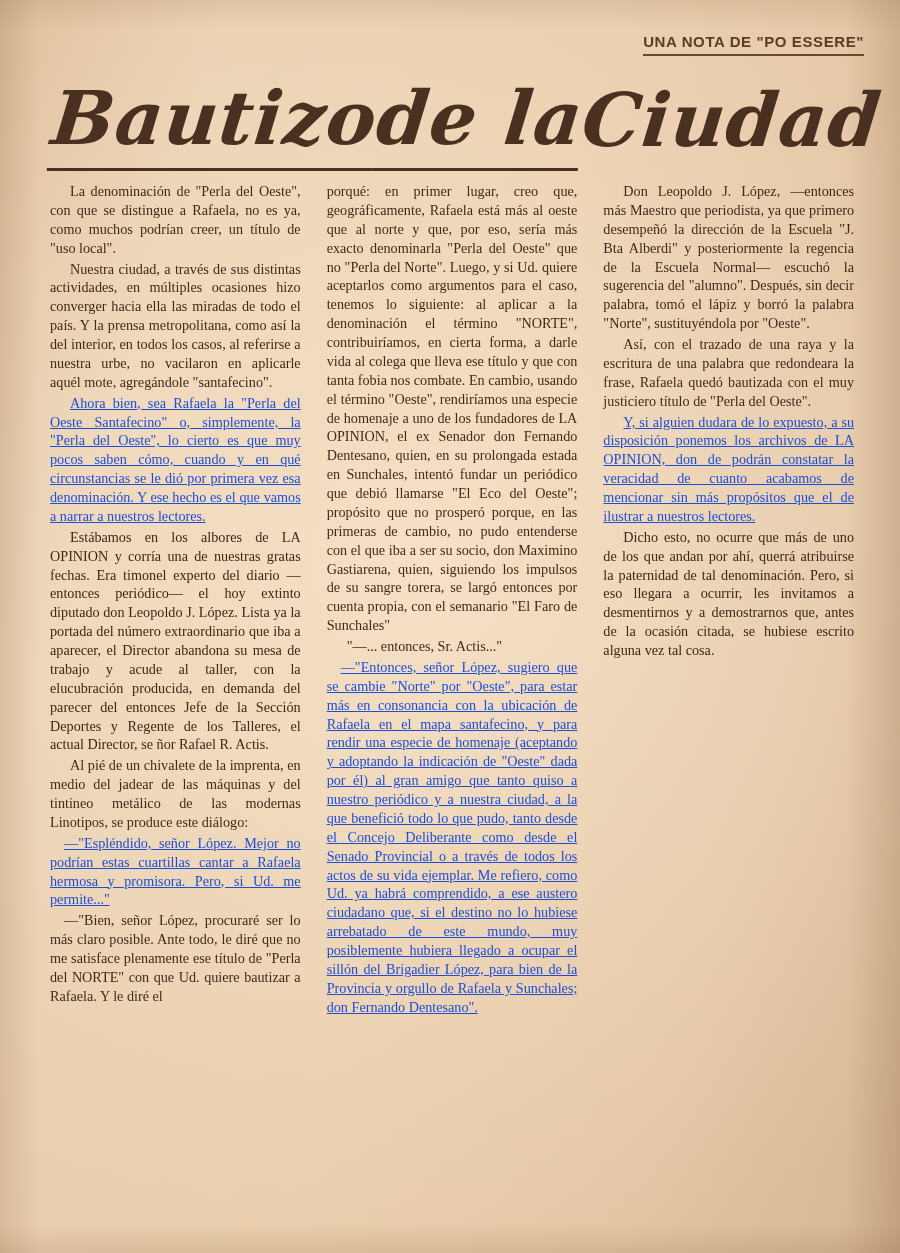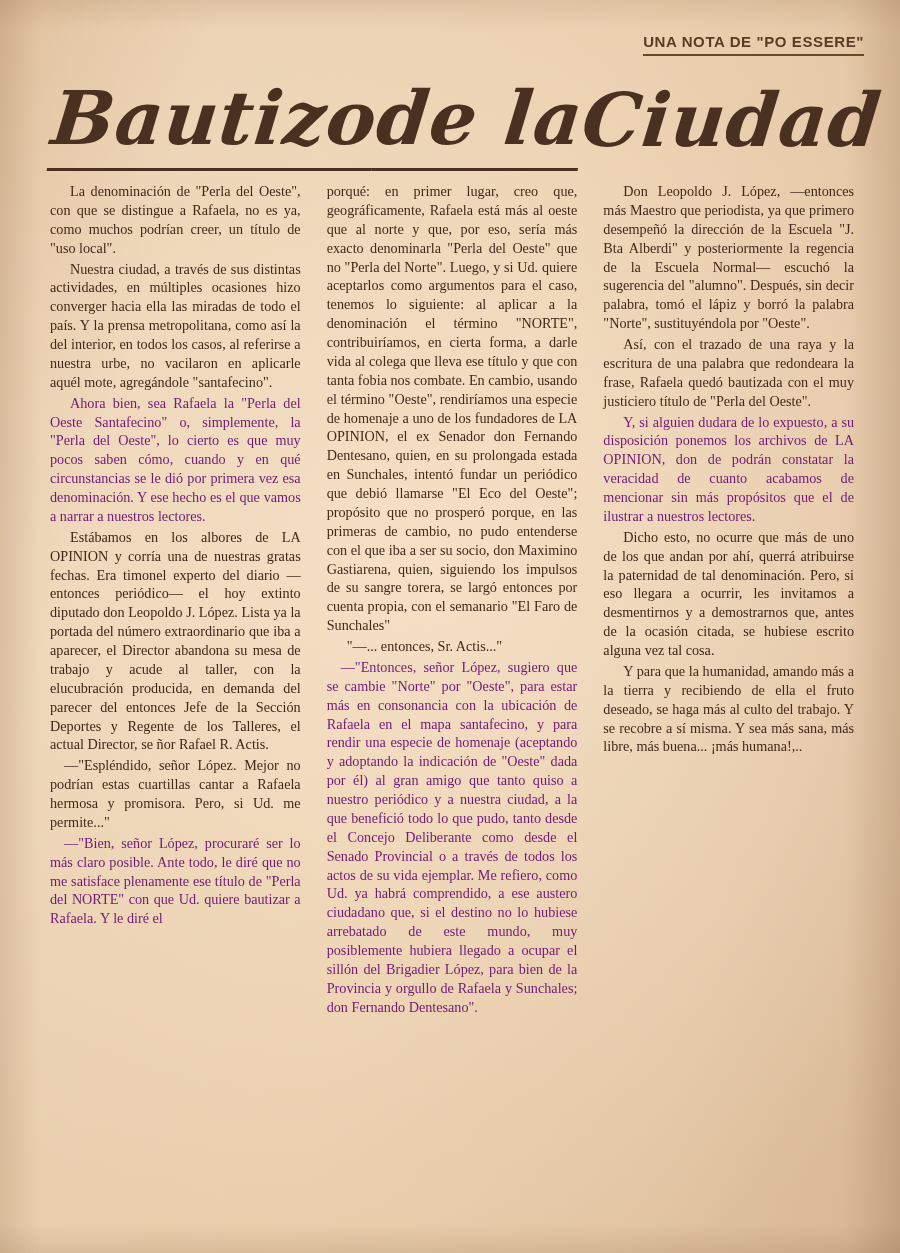--- a/index.html
+++ b/index.html
@@ -105,21 +105,21 @@
     text-indent: 20px;
   }
   .col p.noindent {
     text-indent: 0;
     font-family: Liberation Serif, serif;
   }
   .col p.dash {
     text-indent: 14px;
   }
   
-  .col p:nth-child(3n) { color: #701a75; }
+  .col p:nth-child(3n) { color: #1d4ed8; text-decoration: underline; }
   .col p:nth-child(4n) { color: #3c2718; }
 </style>
 </head>
 <body>
 
 <div class="paper"></div>
 
 <div class="page">
 
   <div class="kicker">UNA NOTA DE "PO ESSERE"</div>
@@ -130,32 +130,32 @@
     <span class="hl-word">Ciudad</span>
   </div>
 
   <div class="columns">
 
     <div class="col">
       <p>La denominación de "Perla del Oeste", con que se distingue a Rafaela, no es ya, como muchos podrían creer, un título de "uso local".</p>
       <p>Nuestra ciudad, a través de sus distintas actividades, en múltiples ocasiones hizo converger hacia ella las miradas de todo el país. Y la prensa metropolitana, como así la del interior, en todos los casos, al referirse a nuestra urbe, no vacilaron en aplicarle aquél mote, agregándole "santafecino".</p>
       <p>Ahora bien, sea Rafaela la "Perla del Oeste Santafecino" o, simplemente, la "Perla del Oeste", lo cierto es que muy pocos saben cómo, cuando y en qué circunstancias se le dió por primera vez esa denominación. Y ese hecho es el que vamos a narrar a nuestros lectores.</p>
       <p>Estábamos en los albores de LA OPINION y corría una de nuestras gratas fechas. Era timonel experto del diario —entonces periódico— el hoy extinto diputado don Leopoldo J. López. Lista ya la portada del número extraordinario que iba a aparecer, el Director abandona su mesa de trabajo y acude al taller, con la elucubración producida, en demanda del parecer del entonces Jefe de la Sección Deportes y Regente de los Talleres, el actual Director, se ñor Rafael R. Actis.</p>
+      <p>Al pié de un chivalete de la imprenta, en medio del jadear de las máquinas y del tintineo metálico de las modernas Linotipos, se produce este diálogo:</p>
       <p class="dash">—"Espléndido, señor López. Mejor no podrían estas cuartillas cantar a Rafaela hermosa y promisora. Pero, si Ud. me permite..."</p>
       <p class="dash">—"Bien, señor López, procuraré ser lo más claro posible. Ante todo, le diré que no me satisface plenamente ese título de "Perla del NORTE" con que Ud. quiere bautizar a Rafaela. Y le diré el</p>
     </div>
 
     <div class="col">
       <p class="noindent">porqué: en primer lugar, creo que, geográficamente, Rafaela está más al oeste que al norte y que, por eso, sería más exacto denominarla "Perla del Oeste" que no "Perla del Norte". Luego, y si Ud. quiere aceptarlos como argumentos para el caso, tenemos lo siguiente: al aplicar a la denominación el término "NORTE", contribuiríamos, en cierta forma, a darle vida al colega que lleva ese título y que con tanta fobia nos combate. En cambio, usando el término "Oeste", rendiríamos una especie de homenaje a uno de los fundadores de LA OPINION, el ex Senador don Fernando Dentesano, quien, en su prolongada estada en Sunchales, intentó fundar un periódico que debió llamarse "El Eco del Oeste"; propósito que no prosperó porque, en las primeras de cambio, no pudo entenderse con el que iba a ser su socio, don Maximino Gastiarena, quien, siguiendo los impulsos de su sangre torera, se largó entonces por cuenta propia, con el semanario "El Faro de Sunchales"</p>
       <p>"—... entonces, Sr. Actis..."</p>
       <p class="dash">—"Entonces, señor López, sugiero que se cambie "Norte" por "Oeste", para estar más en consonancia con la ubicación de Rafaela en el mapa santafecino, y para rendir una especie de homenaje (aceptando y adoptando la indicación de "Oeste" dada por él) al gran amigo que tanto quiso a nuestro periódico y a nuestra ciudad, a la que benefició todo lo que pudo, tanto desde el Concejo Deliberante como desde el Senado Provincial o a través de todos los actos de su vida ejemplar. Me refiero, como Ud. ya habrá comprendido, a ese austero ciudadano que, si el destino no lo hubiese arrebatado de este mundo, muy posiblemente hubiera llegado a ocupar el sillón del Brigadier López, para bien de la Provincia y orgullo de Rafaela y Sunchales; don Fernando Dentesano".</p>
     </div>
 
     <div class="col">
       <p>Don Leopoldo J. López, —entonces más Maestro que periodista, ya que primero desempeñó la dirección de la Escuela "J. Bta Alberdi" y posteriormente la regencia de la Escuela Normal— escuchó la sugerencia del "alumno". Después, sin decir palabra, tomó el lápiz y borró la palabra "Norte", sustituyéndola por "Oeste".</p>
       <p>Así, con el trazado de una raya y la escritura de una palabra que redondeara la frase, Rafaela quedó bautizada con el muy justiciero título de "Perla del Oeste".</p>
       <p>Y, si alguien dudara de lo expuesto, a su disposición ponemos los archivos de LA OPINION, don de podrán constatar la veracidad de cuanto acabamos de mencionar sin más propósitos que el de ilustrar a nuestros lectores.</p>
       <p>Dicho esto, no ocurre que más de uno de los que andan por ahí, querrá atribuirse la paternidad de tal denominación. Pero, si eso llegara a ocurrir, les invitamos a desmentirnos y a demostrarnos que, antes de la ocasión citada, se hubiese escrito alguna vez tal cosa.</p>
-      <p>Y para que la humanidad, amando más a la tierra y recibiendo de ella el fruto deseado, se haga más al culto del trabajo. Y se recobre a sí misma. Y sea más sana, más libre, más buena... ¡más humana!,..</p>
     </div>
 
   </div>
 </div>
 
 </body></html>

